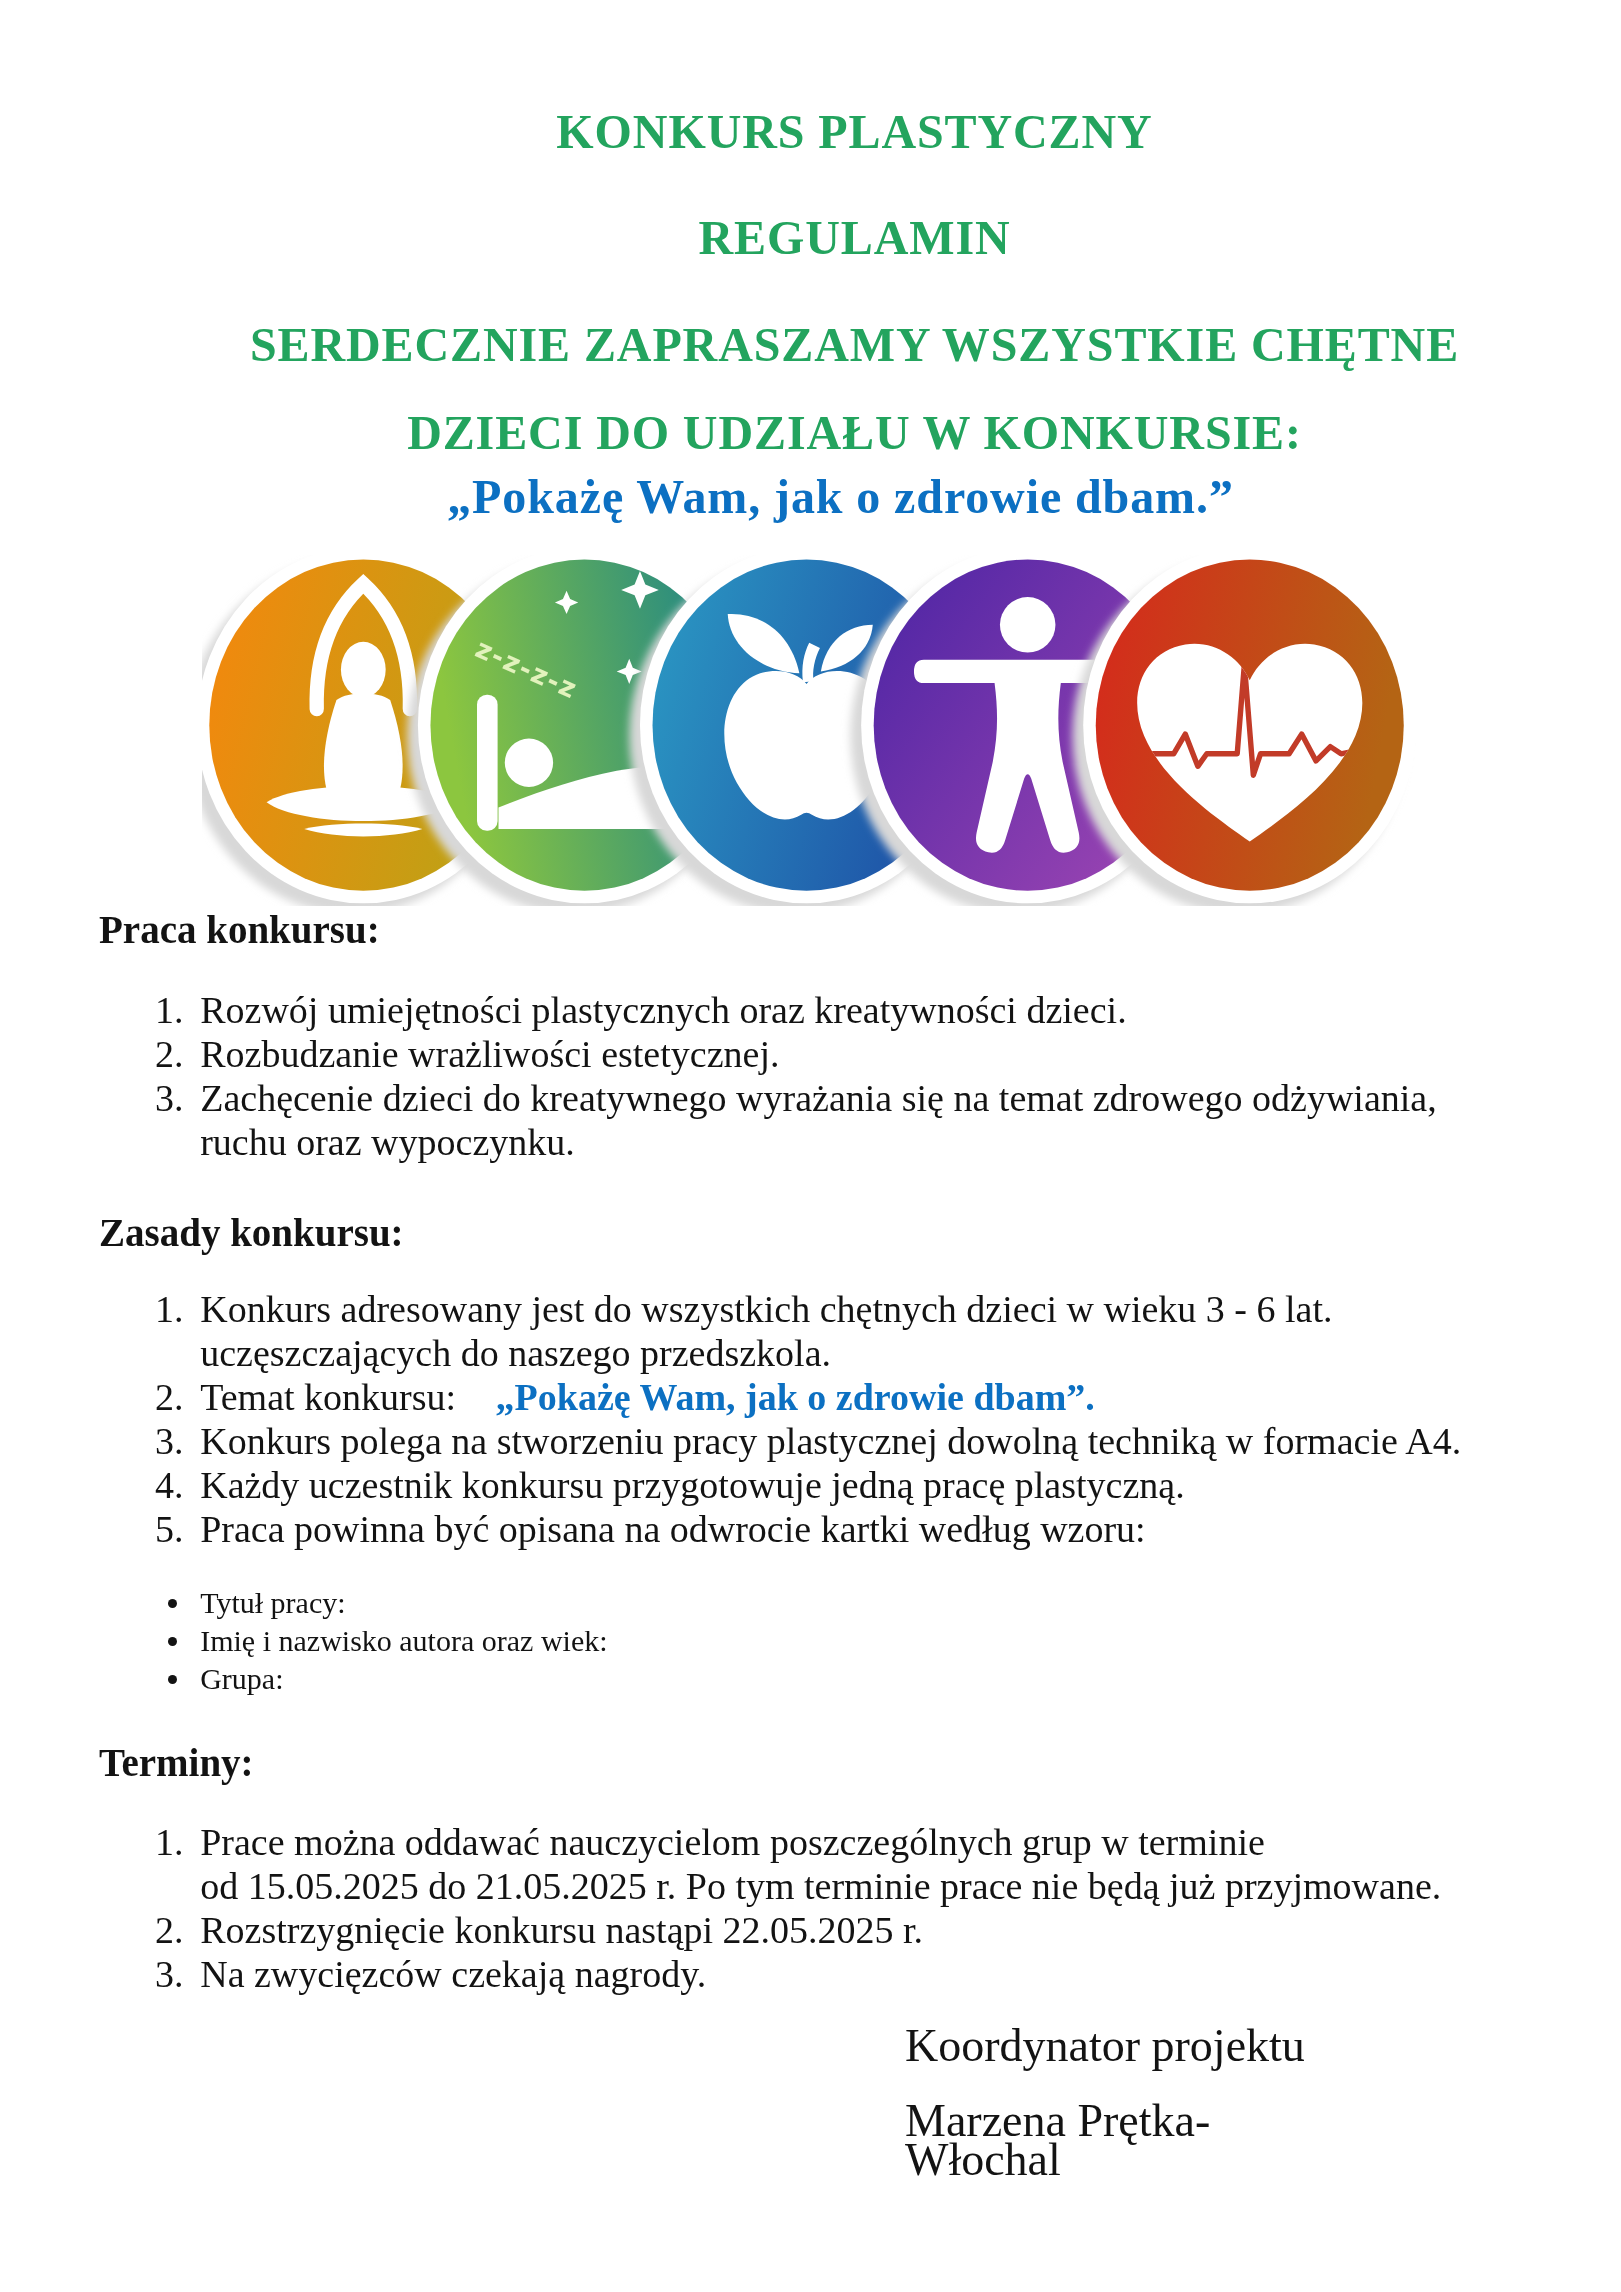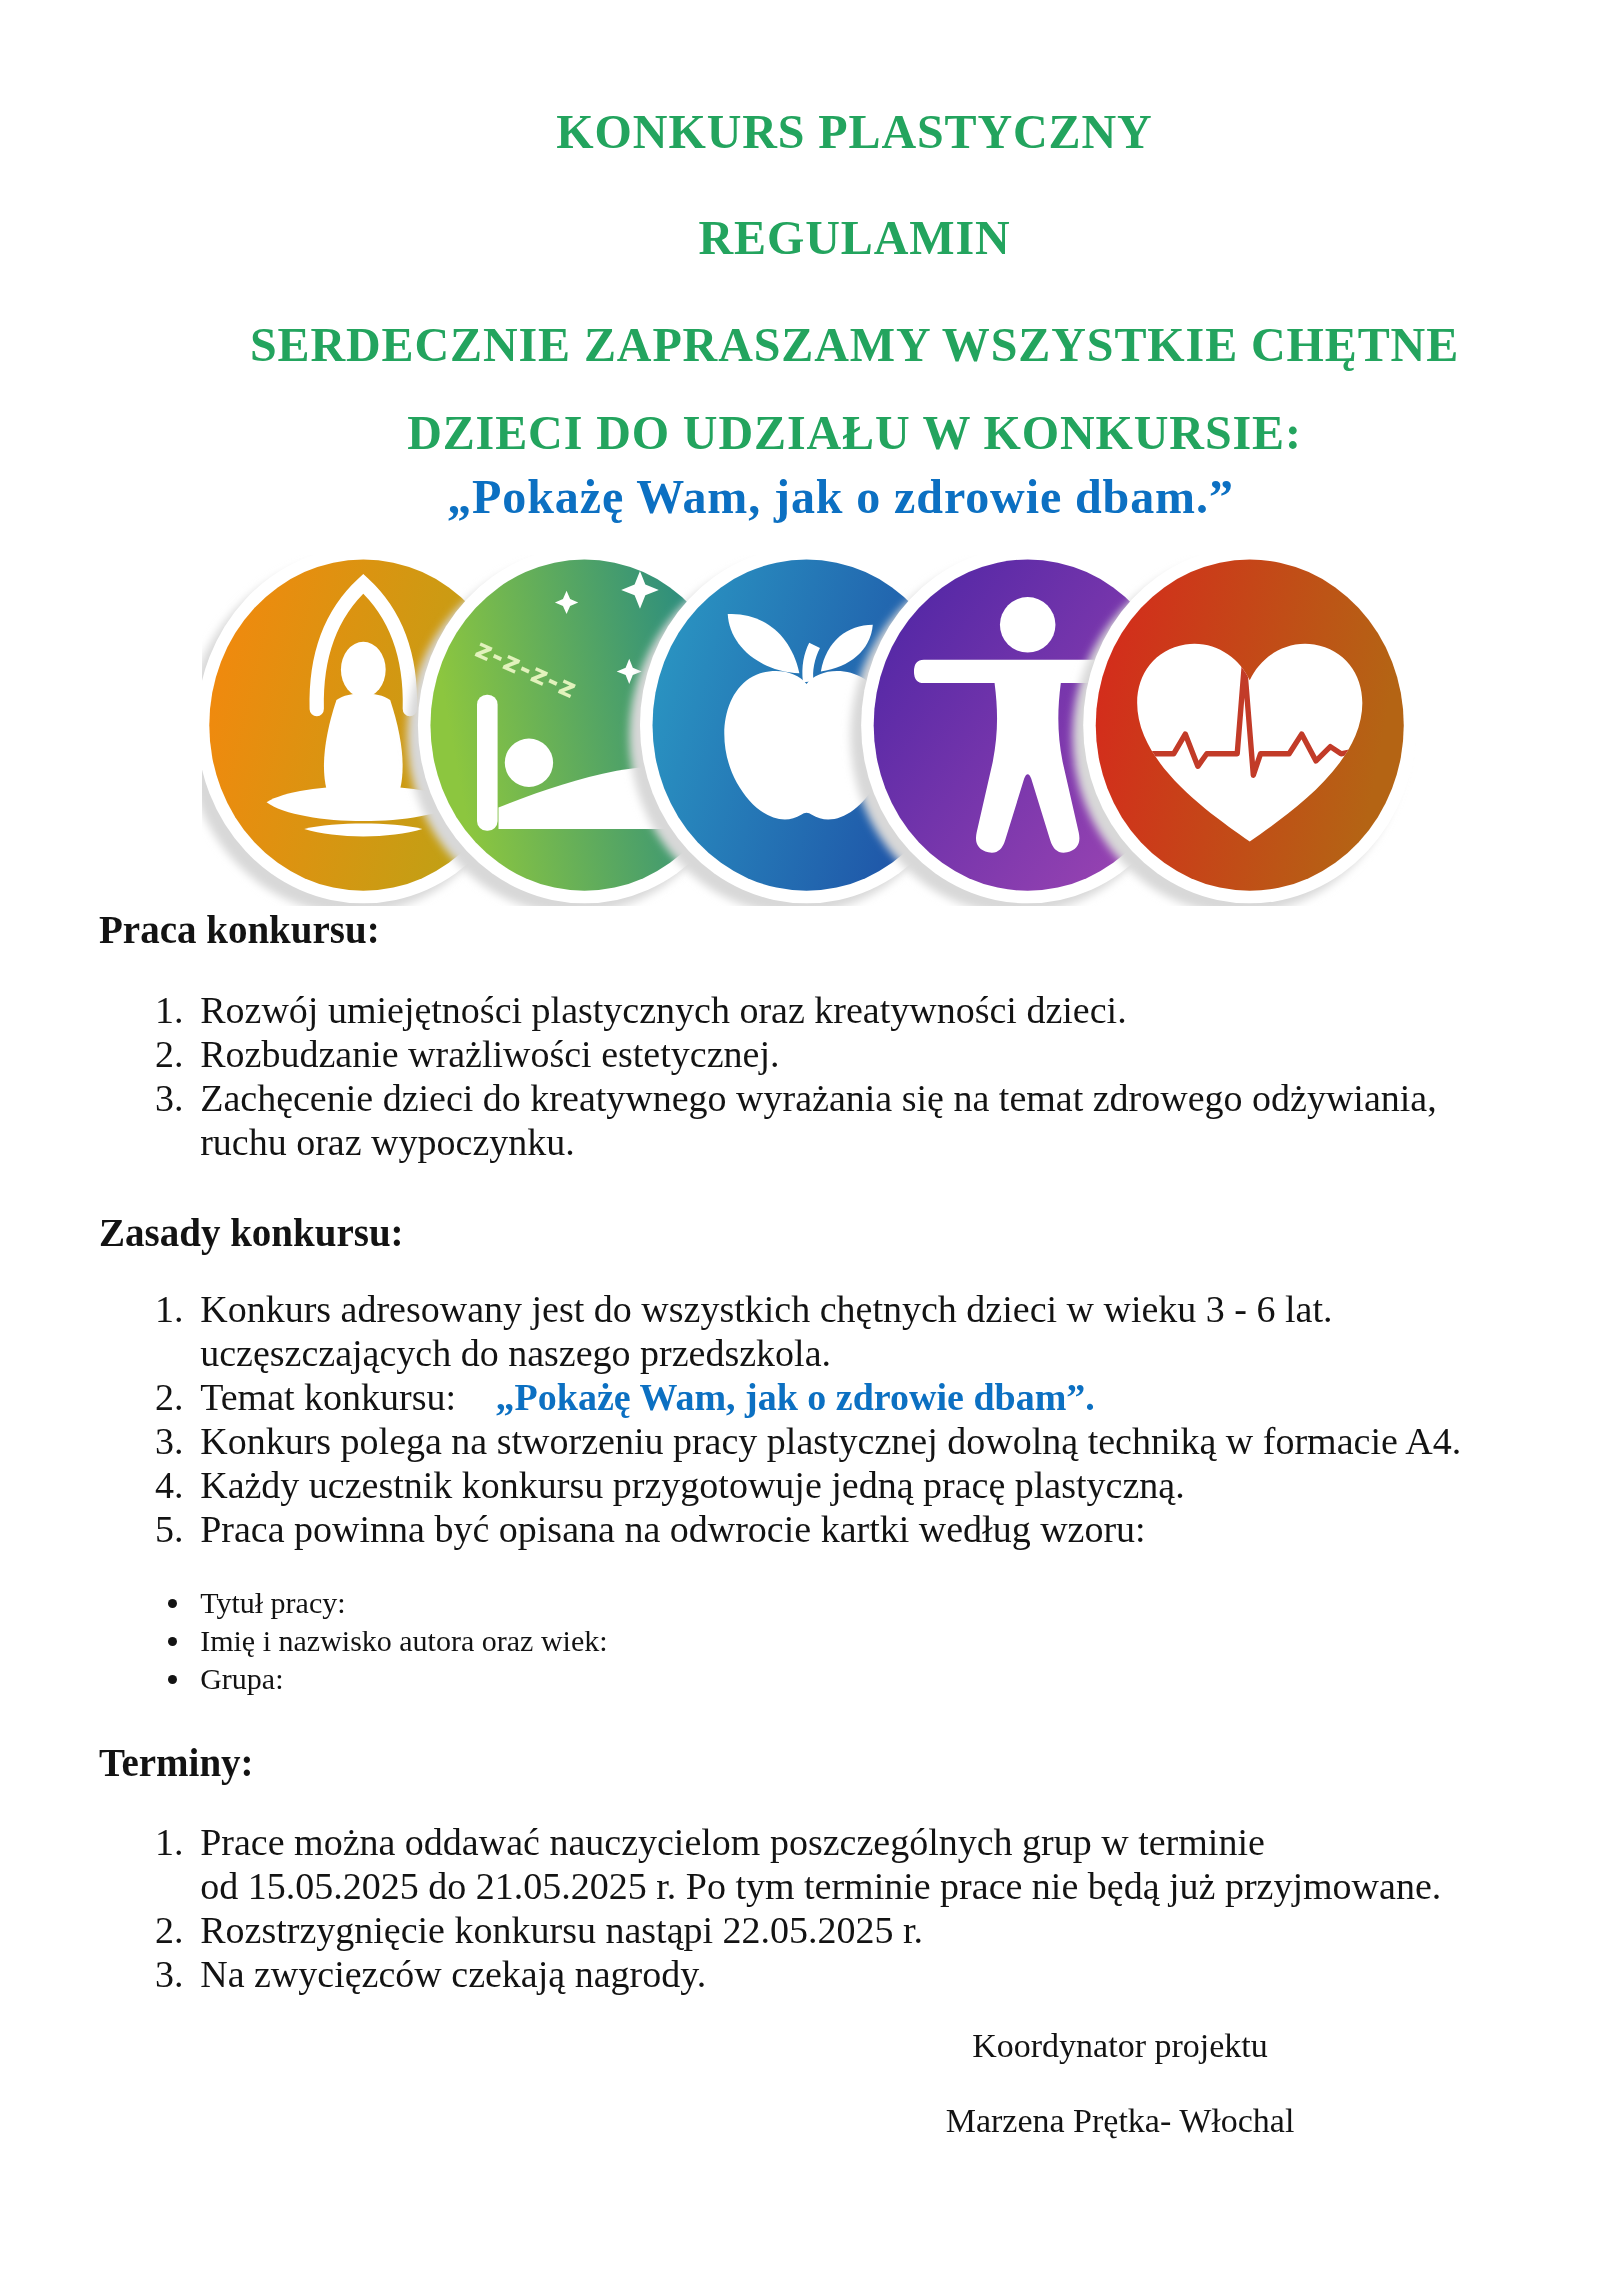--- a/index.html
+++ b/index.html
@@ -11,21 +11,21 @@
   .abs{position:absolute;}
   .center-row{left:0;width:1621px;text-align:center;}
   .t-green{color:var(--heading-green,#23A45E);margin-left:44px;}
   .t-blue{color:var(--theme-blue,#0C70C2);padding-left:30px;}
   .big-head{font-size:48px;font-weight:bold;letter-spacing:0.9px;line-height:56px;white-space:pre;}
   .invitation{line-height:88px;}
   .section-head{font-size:39px;font-weight:bold;line-height:43px;}
   ol.num-list,ul.dot-list{margin:0;padding:0 0 0 94px;}
   ol.num-list li{font-size:38px;line-height:44px;white-space:pre;padding-left:7.2px;}
   ul.dot-list li{font-size:30px;line-height:38px;white-space:pre;padding-left:7.2px;}
-  .footer-line{font-size:34px;line-height:39px;text-align:center;width:430px;}
+  .footer-line{font-size:46px;line-height:39px;text-align:left;width:430px;}
   .theme-inline{font-weight:bold;}
 </style>
 </head>
 <body>
 
 <div class="abs center-row big-head t-green" style="top:104px;">KONKURS PLASTYCZNY</div>
 <div class="abs center-row big-head t-green" style="top:210px;">REGULAMIN</div>
 <div class="abs center-row big-head invitation t-green" style="top:301px;">SERDECZNIE ZAPRASZAMY WSZYSTKIE CHĘTNE
 DZIECI DO UDZIAŁU W KONKURSIE:</div>
 <div class="abs center-row big-head t-blue" style="top:469px;">„Pokażę Wam, jak o zdrowie dbam.”</div>

